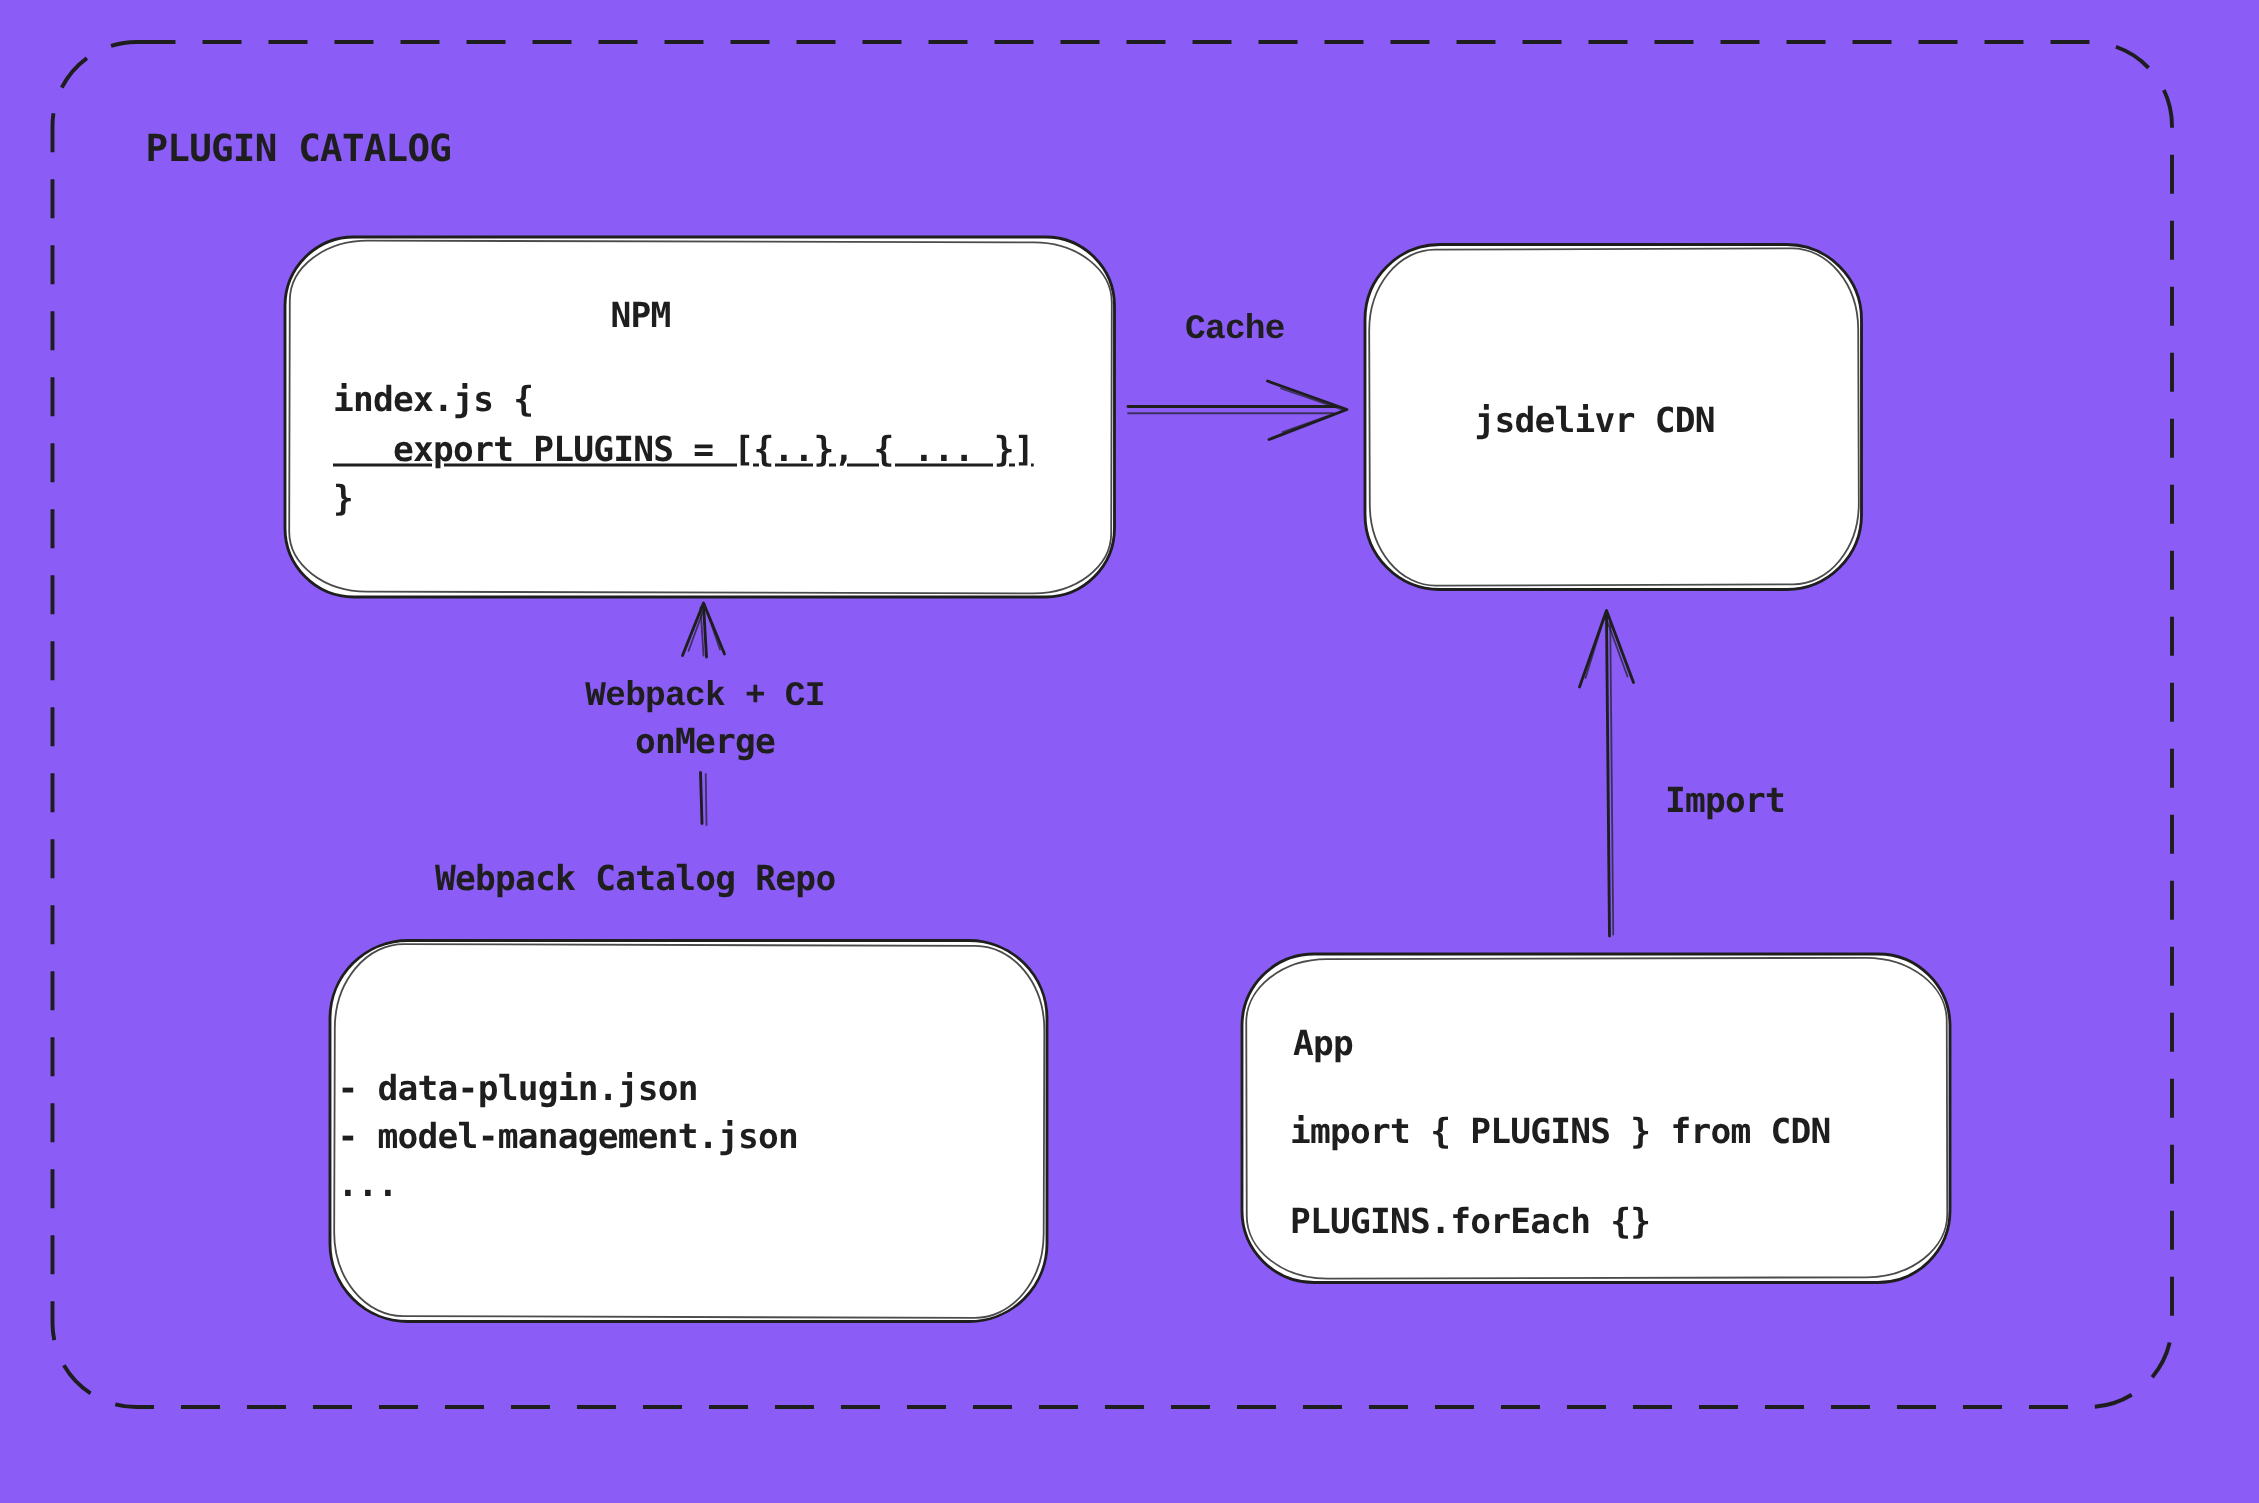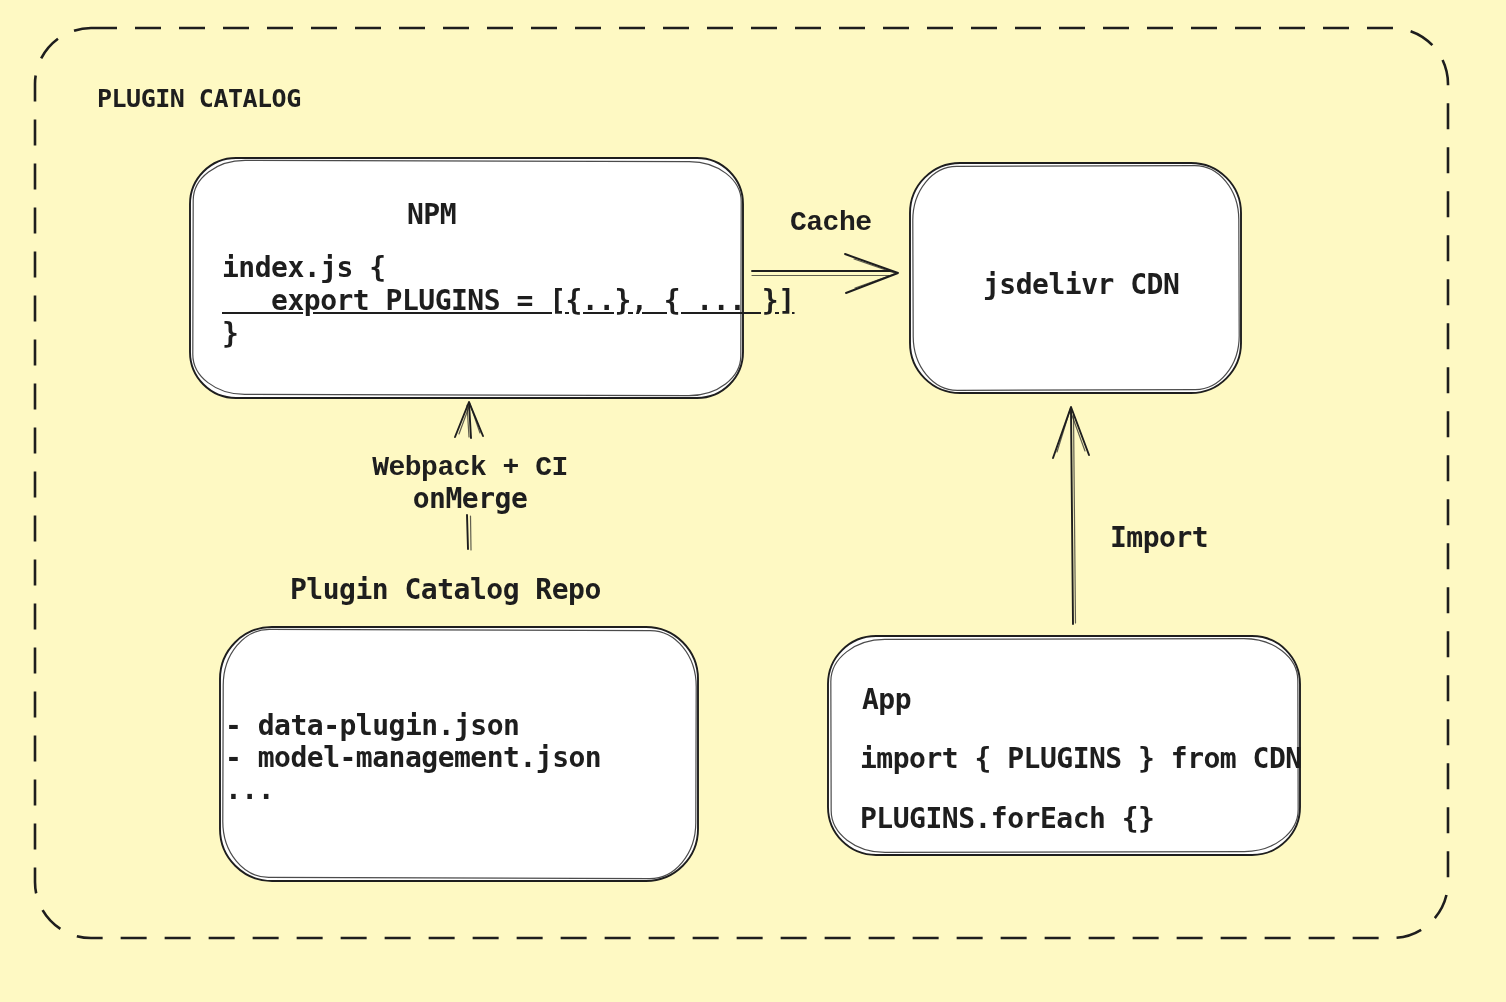--- a/index.html
+++ b/index.html
@@ -4,35 +4,35 @@
 <style>
   html, body {
     margin: 0;
     padding: 0;
     background: #ffffff;
   }
   #canvas {
     position: relative;
     width: 1506px;
     height: 1002px;
-    background: #fef9c3;
+    background: #8b5cf6;
     overflow: hidden;
     font-family: "DejaVu Sans Mono", "Liberation Mono", monospace;
     color: #1e1e1e;
   }
   #shapes {
     position: absolute;
     left: 0;
     top: 0;
     width: 1506px;
     height: 1002px;
   }
   .txt {
     position: absolute;
-    font-size: 28px;
+    font-size: 23px;
     font-weight: 600;
     line-height: 1.25;
     white-space: pre;
     color: #1e1e1e;
     letter-spacing: -0.5px;
   }
   .frame-title { font-size: 25px; }
   .codeblock .code-line {
     line-height: 33px;
   }
@@ -141,21 +141,21 @@
     <div class="txt code-line" style="position:static;">}</div>
   </div>
 
   <div class="txt" style="left:790px; top:205px;font-family:Liberation Mono, monospace;">Cache</div>
 
   <div class="txt" style="left:983px; top:267px;">jsdelivr CDN</div>
 
   <div class="txt centered" style="left:340px; top:450px;font-family:Liberation Mono, monospace;">Webpack + CI</div>
   <div class="txt centered" style="left:340px; top:481px;">onMerge</div>
 
-  <div class="txt" style="left:290px; top:572px;">Plugin Catalog Repo</div>
+  <div class="txt" style="left:290px; top:572px;">Webpack Catalog Repo</div>
   <div class="filelist" style="position:absolute; left:225px; top:710px;">
     <div class="txt file-line" style="position:static;">- data-plugin.json</div>
     <div class="txt file-line" style="position:static;">- model-management.json</div>
     <div class="txt file-line" style="position:static;">...</div>
   </div>
 
   <div class="txt" style="left:1110px; top:520px;">Import</div>
 
   <div class="txt" style="left:862px; top:682px;">App</div>
   <div class="txt" style="left:860px; top:741px;">import { PLUGINS } from CDN</div>

